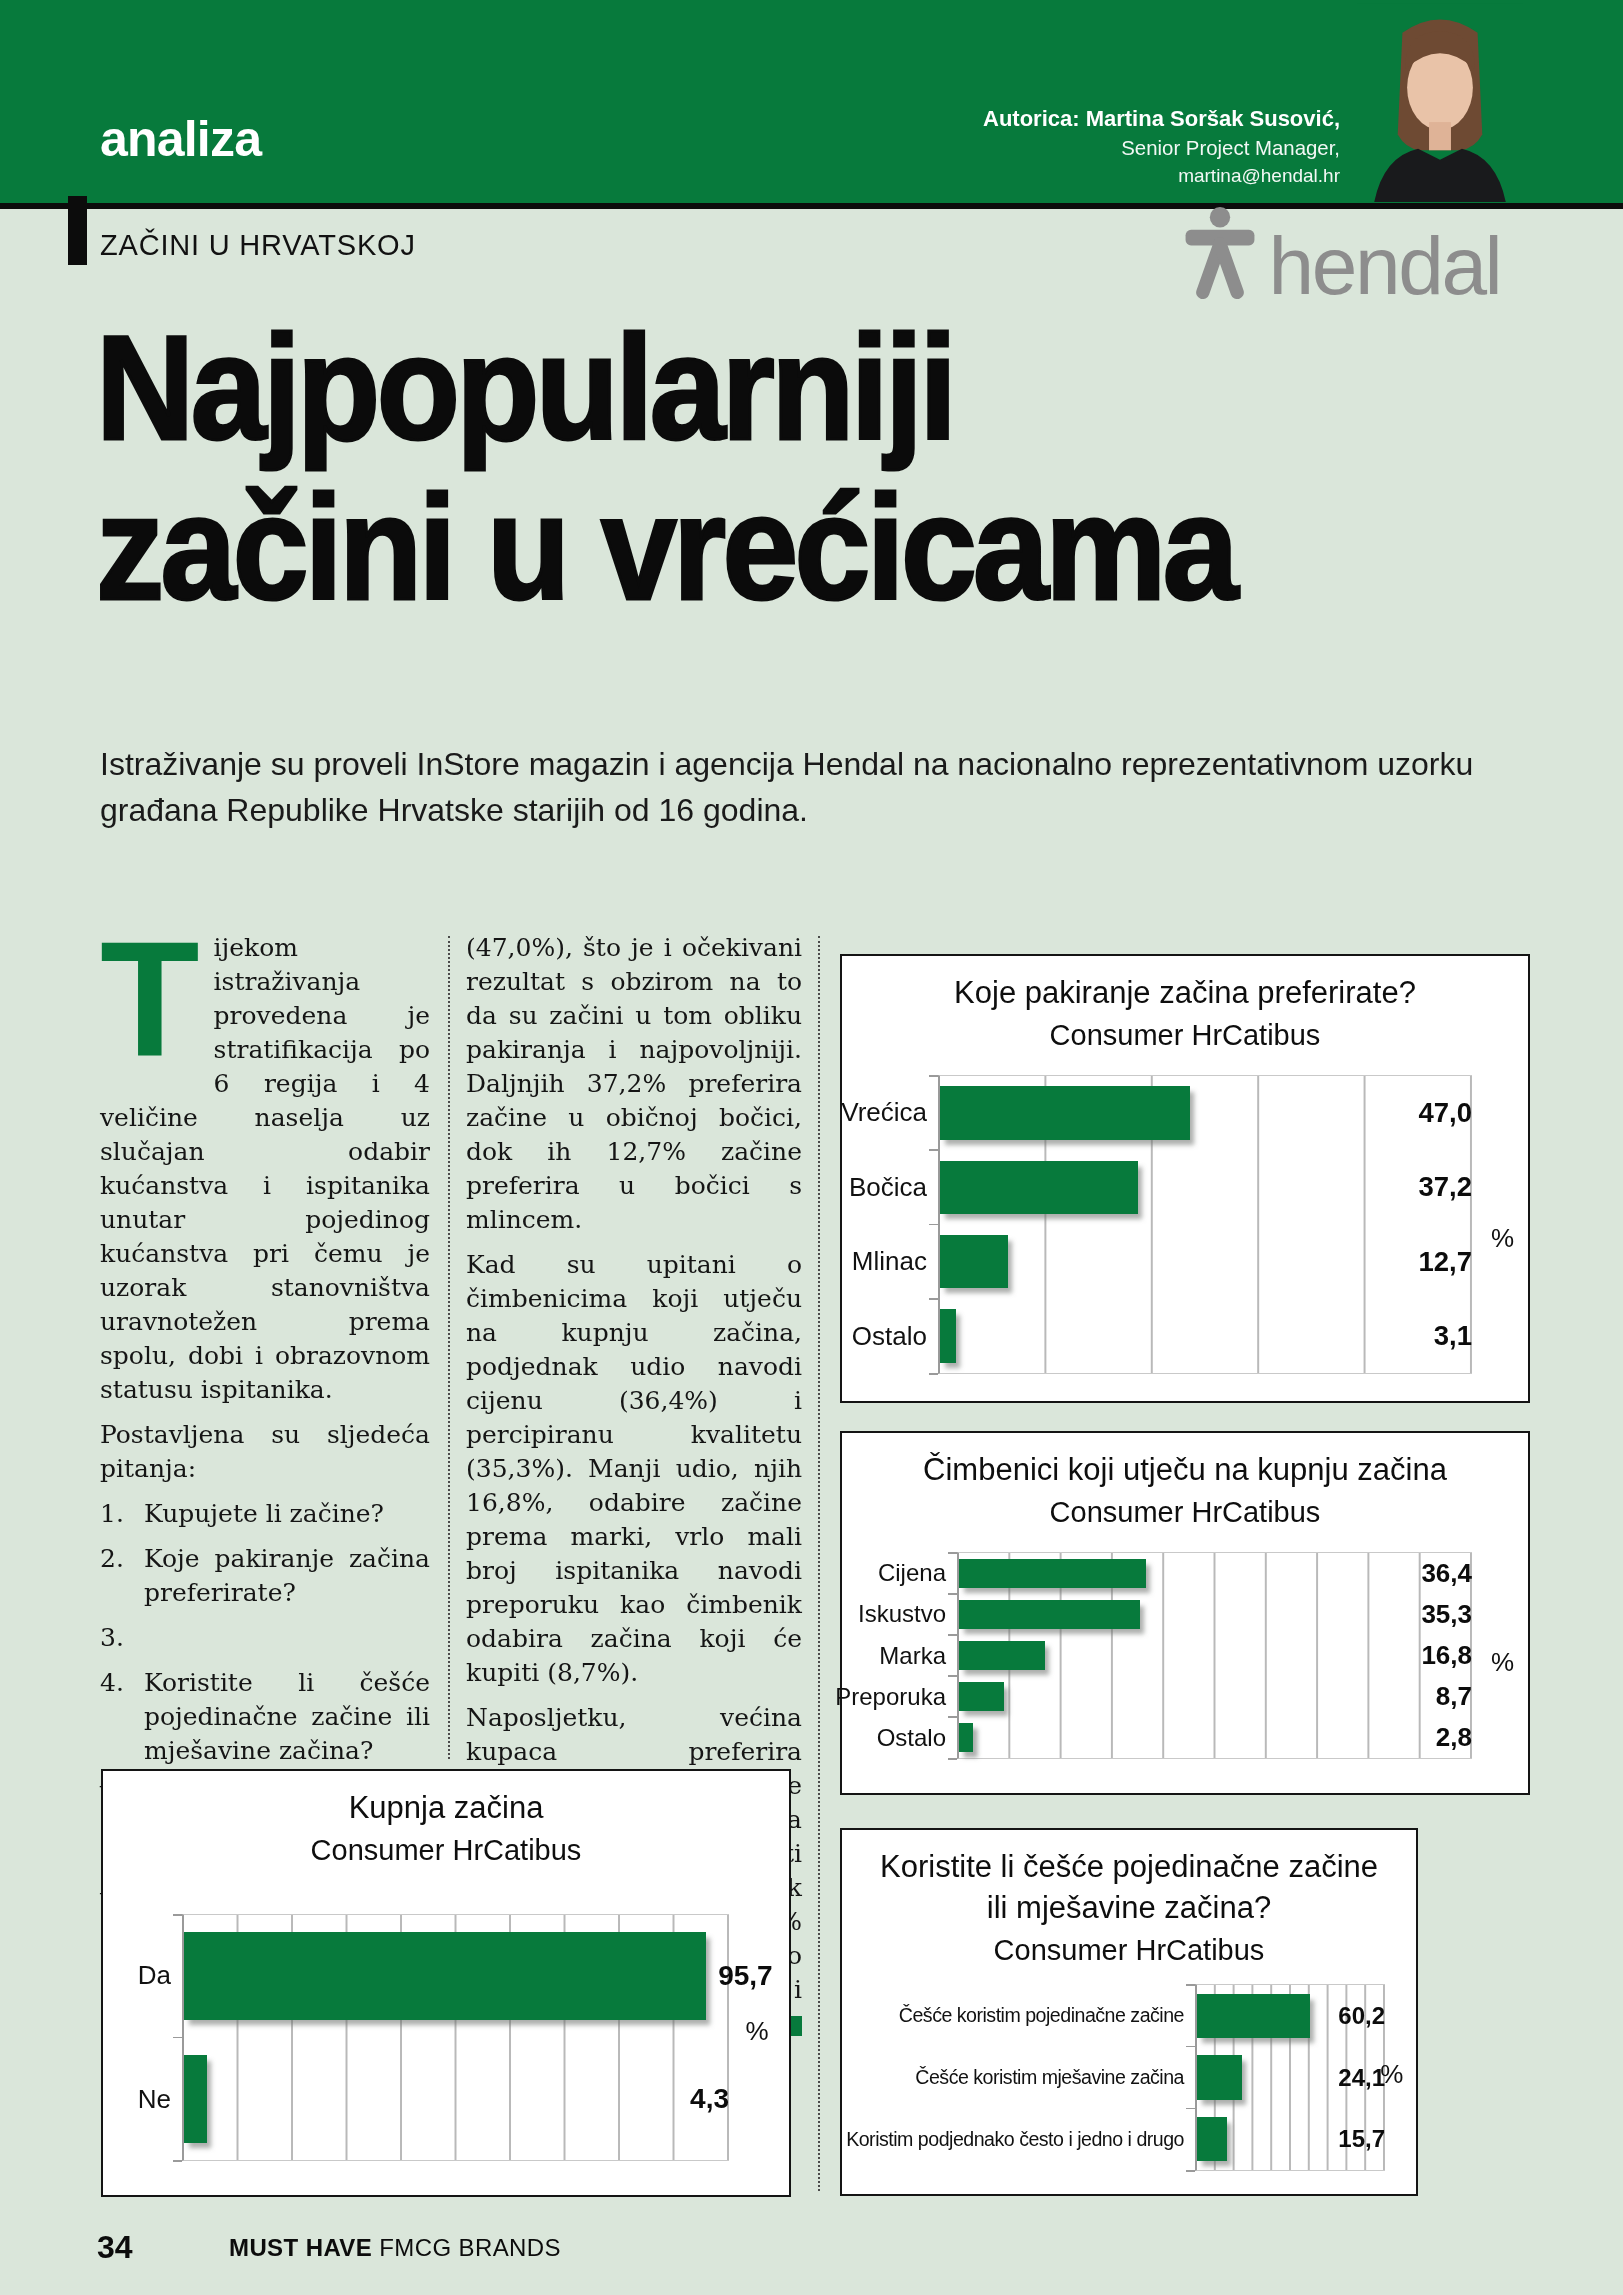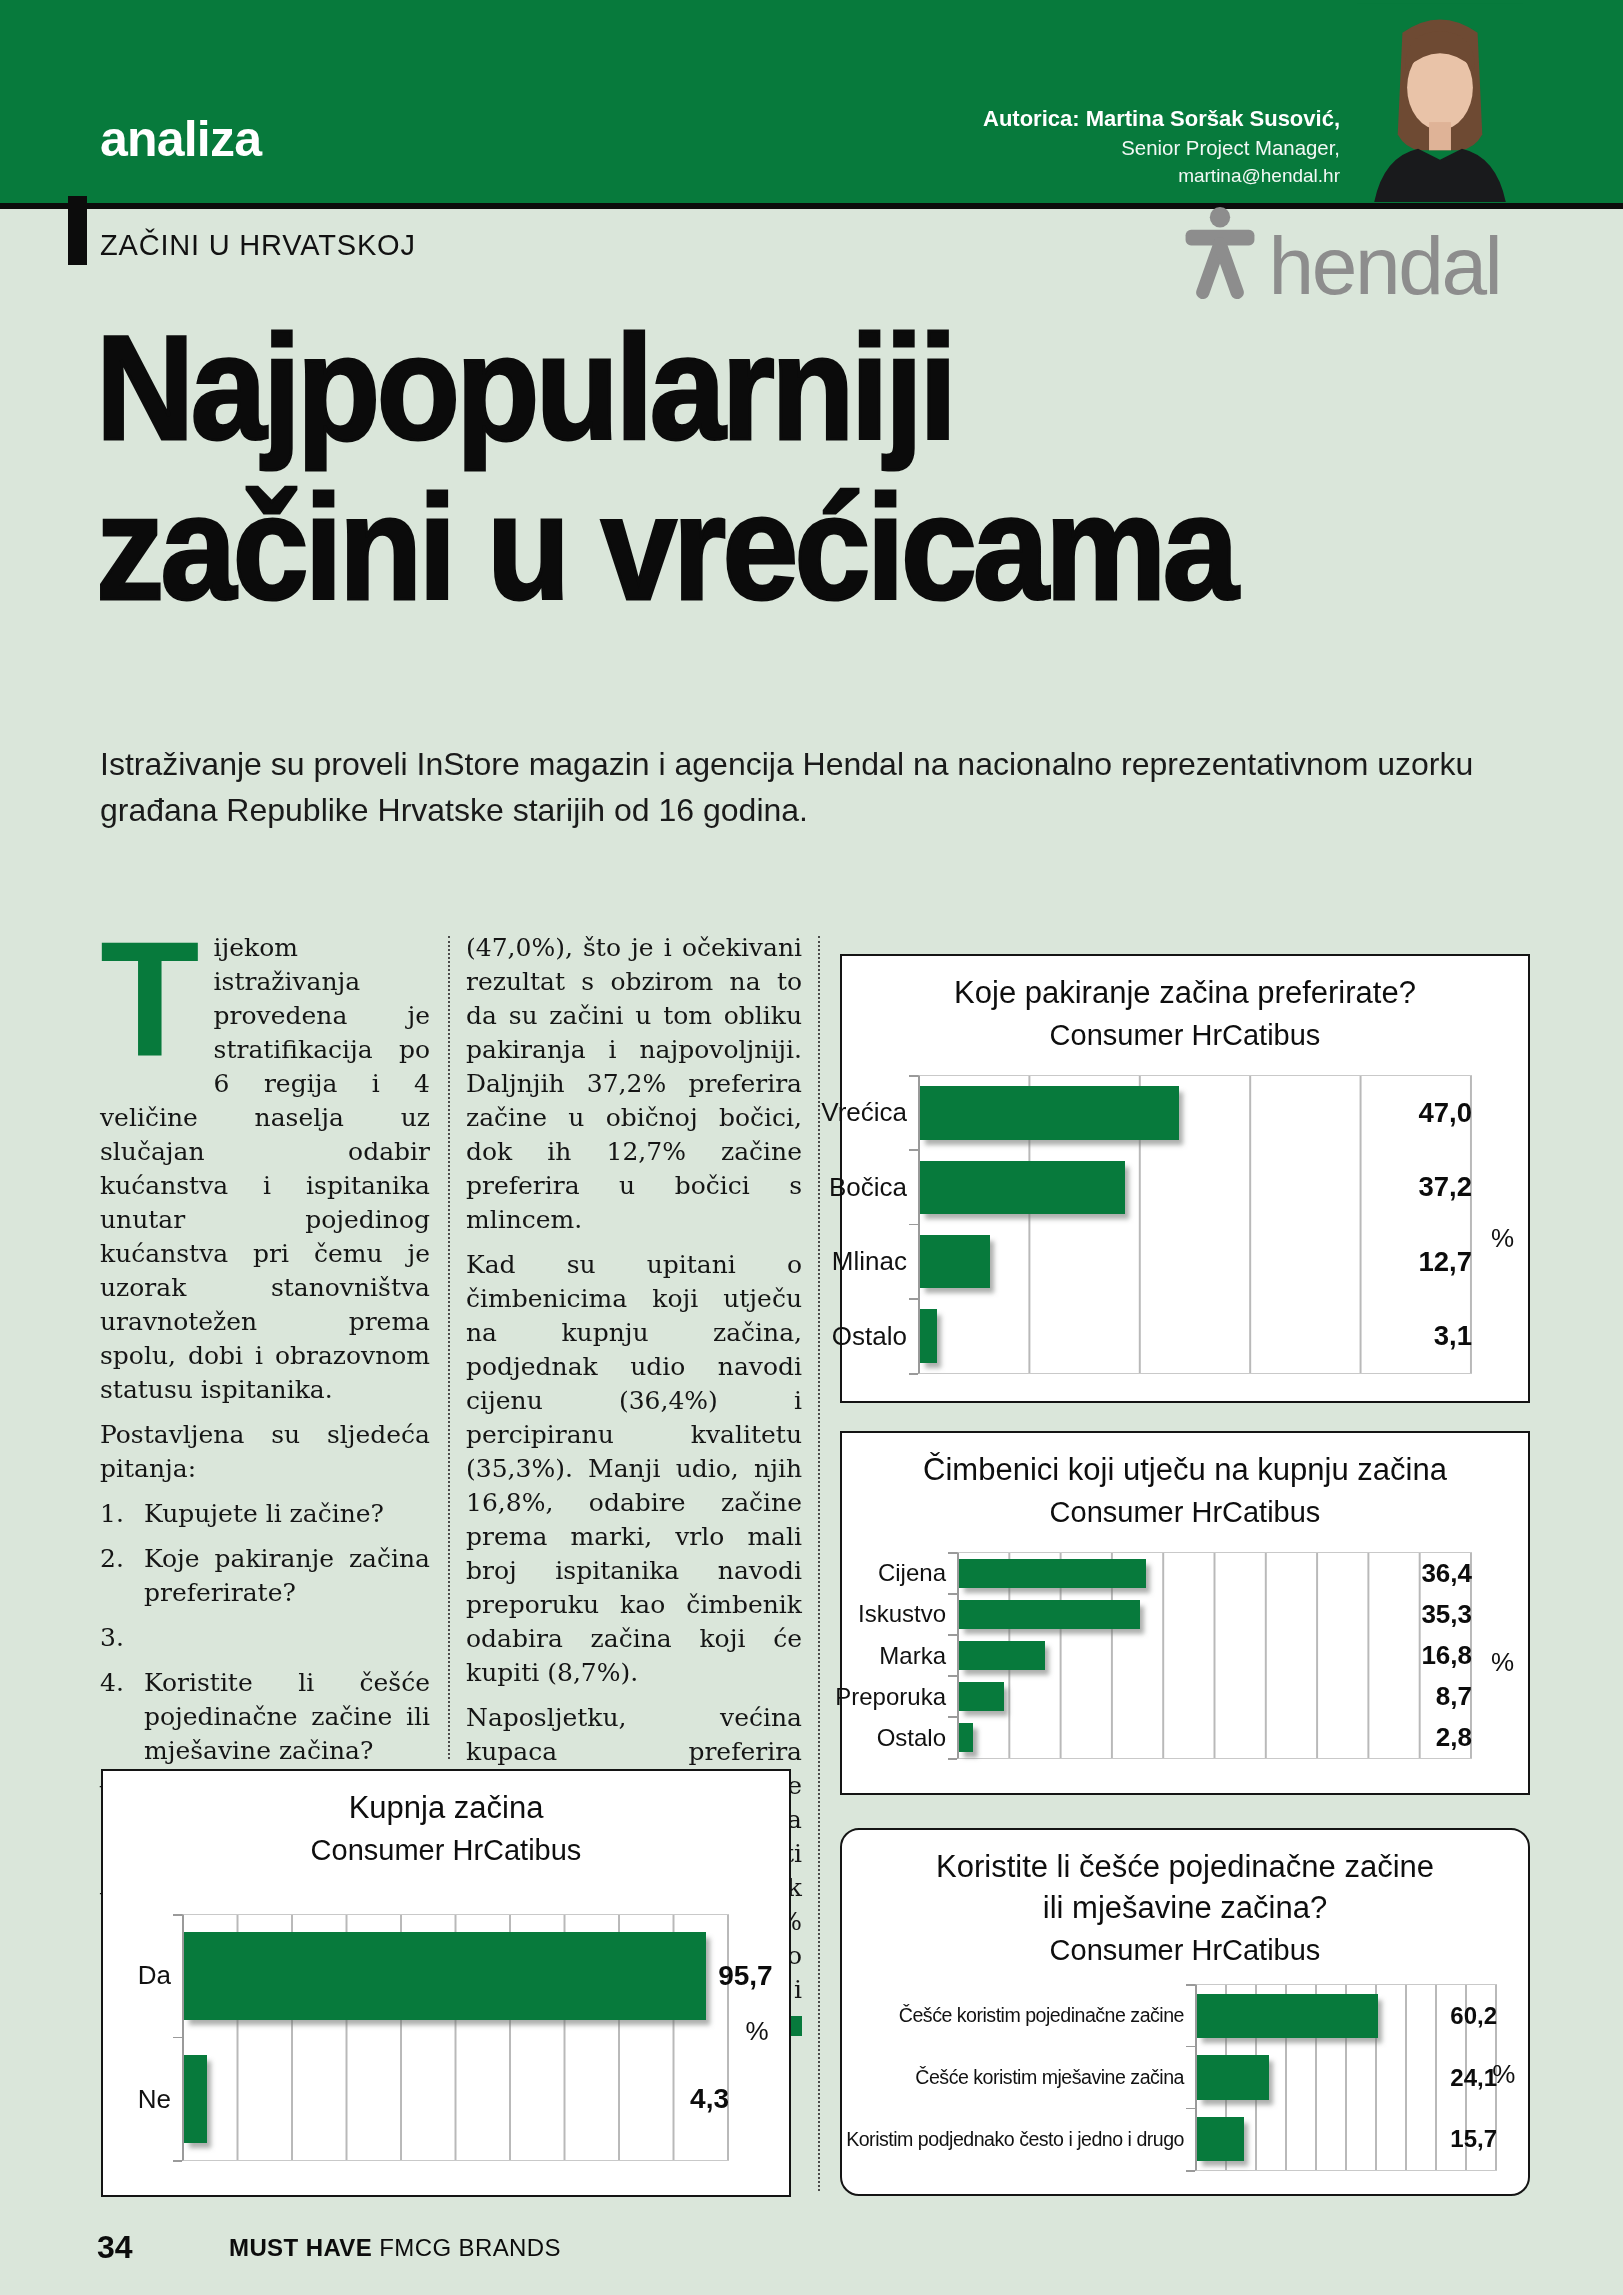--- a/index.html
+++ b/index.html
@@ -44,33 +44,33 @@
 
   .vsep{position:absolute;width:0;border-left:2.4px dotted #4a4a4a;}
   .sep1{left:448px;top:936px;height:823px;}
   .sep2{left:818px;top:936px;height:1255px;}
 
   
   .chart-box{position:absolute;background:#fff;border:2.4px solid #141414;box-sizing:border-box;}
   .box1{left:840px;top:954px;width:690px;height:449px;}
   .box2{left:840px;top:1431px;width:690px;height:364px;}
   .box3{left:101px; top:1769px;width:690px;height:428px;}
-  .box4{left:840px;top:1828px;width:690px;height:368px;border-radius:19px;}
+  .box4{left:840px;top:1828px;width:578px;height:368px;}
 
   .chart-title{margin-top:17.3px;text-align:center;font-size:31px;line-height:1.32;color:#0e0e0e;white-space:pre-line;}
   .chart-title.sub{margin-top:1.6px;font-size:29px;}
 
   .plot{position:absolute;display:flex;}
   .c1 .plot{left:0;right:56px;top:119px;height:299px;}
   .c2 .plot{left:0;right:56px;top:119px;height:207px;}
   .c3 .plot{left:0;right:60px;top:143px;height:247px;}
   .c4 .plot{left:0;right:31px;top:154px;height:187px;}
 
   .labels{display:flex;flex-direction:column;flex-shrink:0;}
-  .c1 .labels{width:76px;} .c2 .labels{width:115px;} .c3 .labels{width:79px;} .c4 .labels{width:353px;}
+  .c1 .labels{width:96px;} .c2 .labels{width:115px;} .c3 .labels{width:79px;} .c4 .labels{width:353px;}
   .cat{flex:1;display:flex;align-items:center;justify-content:flex-end;padding-right:11px;color:#111;}
   .c1 .cat{font-size:26px;} .c2 .cat{font-size:24px;} .c3 .cat{font-size:26px;}
   .c4 .cat{font-size:19.6px;letter-spacing:-0.5px;white-space:nowrap;}
 
   .plot-grid{flex:1;display:flex;flex-direction:column;position:relative;
       border-left:2.4px solid #9a9a9a;border-top:1.6px solid #c9c9c9;border-bottom:1.6px solid #c9c9c9;
       background-image:linear-gradient(to right,transparent calc(100% - 1.6px),#b9b9b9 calc(100% - 1.6px));}
   .plot-grid::after{content:'';position:absolute;left:-11px;bottom:-1.6px;width:9.4px;height:1.6px;background:#9a9a9a;}
   .track{flex:1;display:flex;align-items:center;position:relative;justify-content:space-between;}
   .track::before{content:'';position:absolute;left:-11px;top:-0.8px;width:9.4px;height:1.6px;background:#9a9a9a;}

